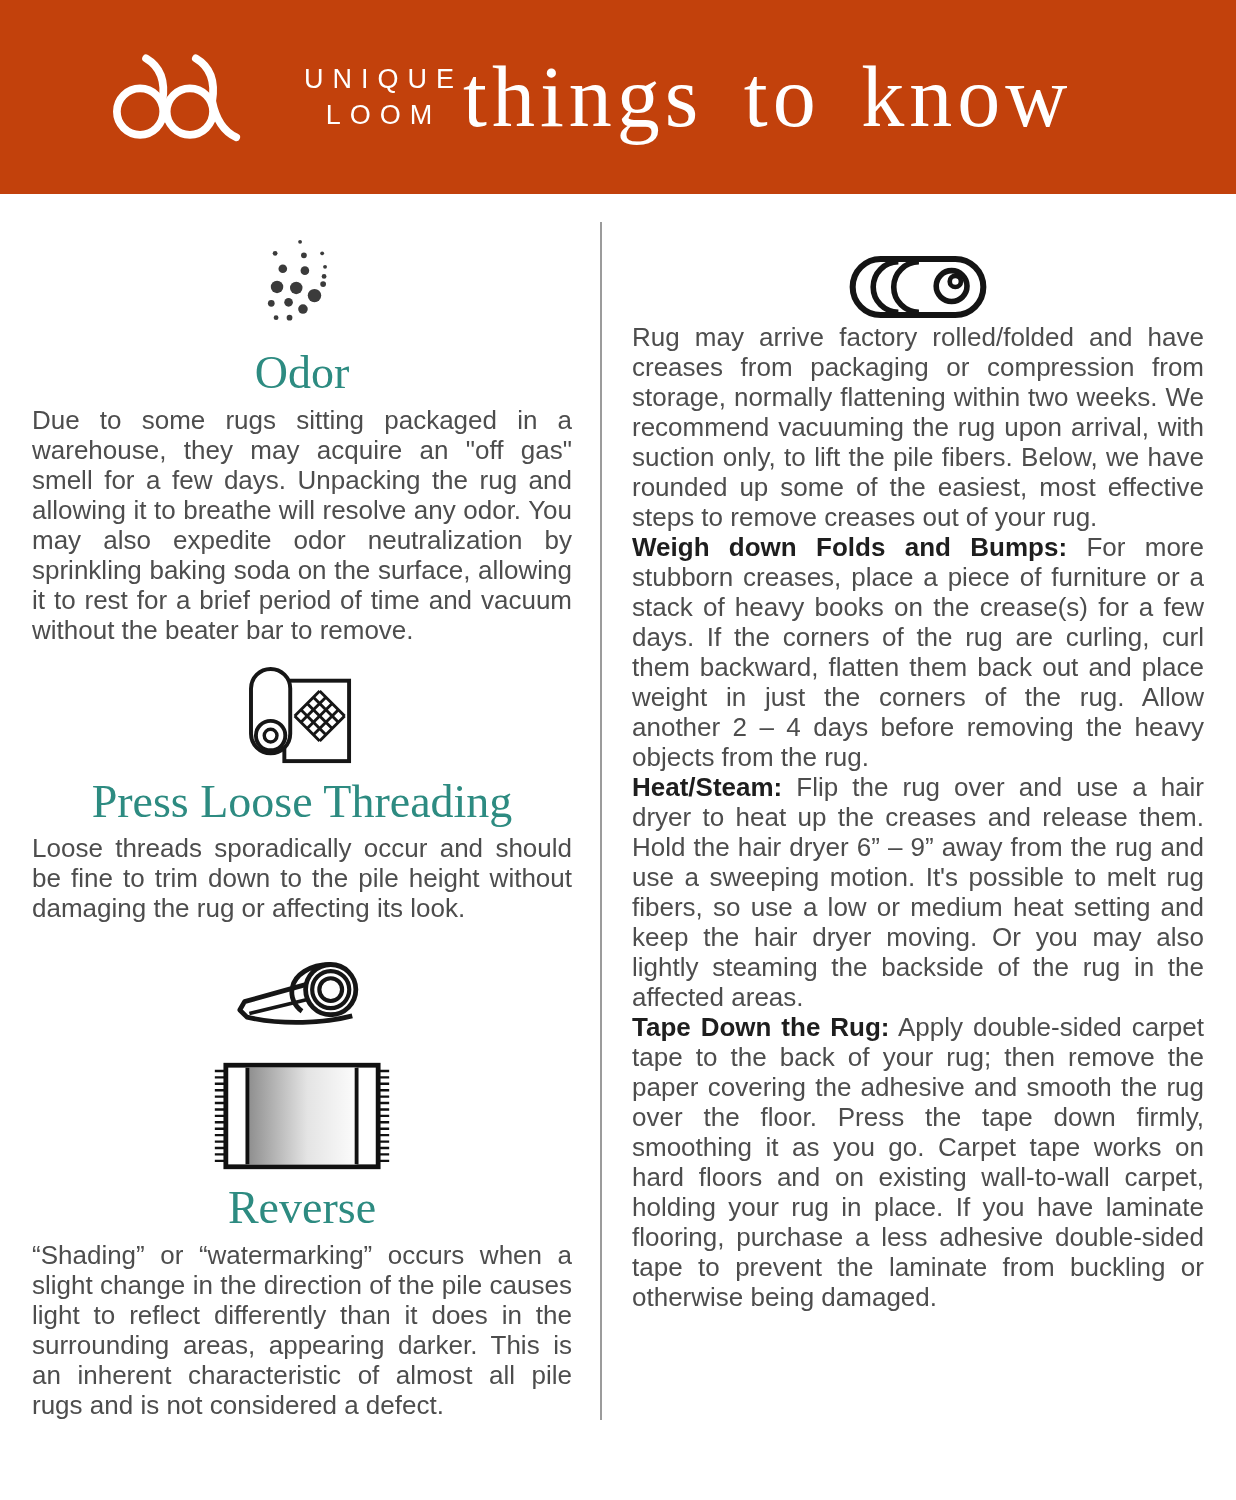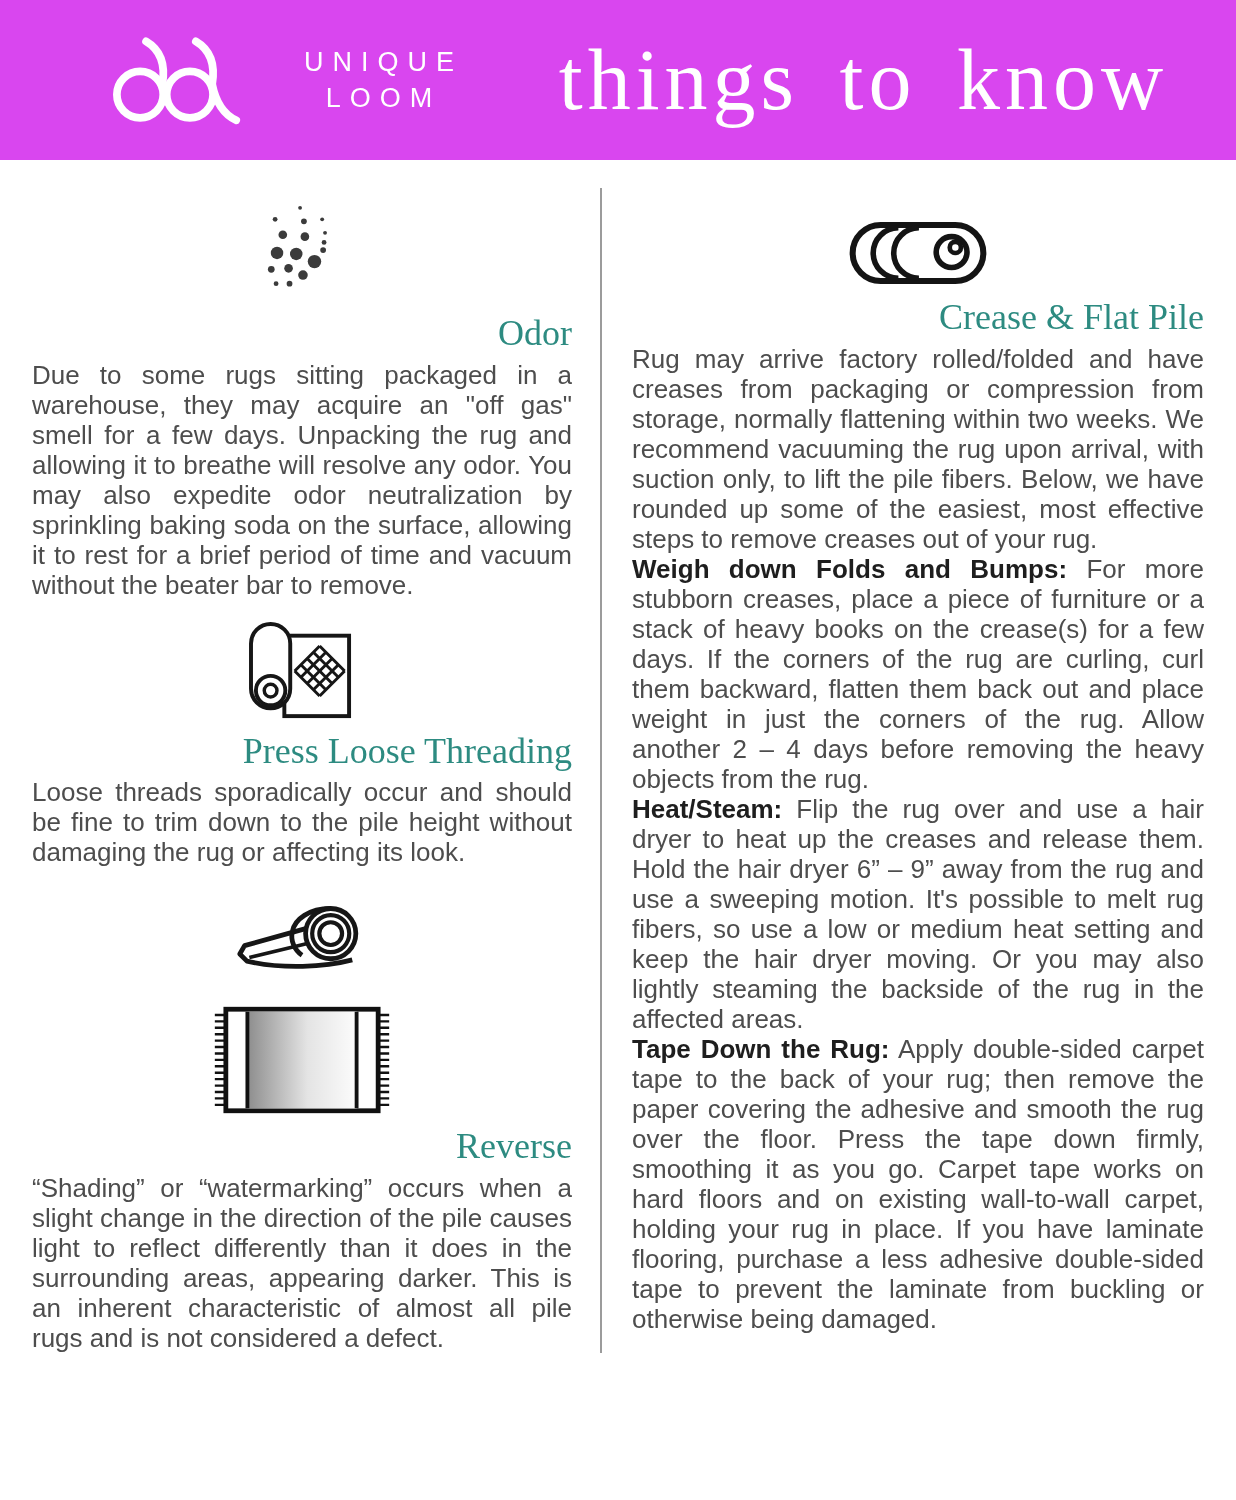--- a/index.html
+++ b/index.html
@@ -3,44 +3,44 @@
 <meta charset="utf-8">
 <style>
   html,body{margin:0;padding:0;background:#fff;}
   .page{
     width:1236px;min-height:1500px;background:#fff;
     font-family:"Liberation Sans",sans-serif;
     overflow:hidden;
   }
   
   .header{
-    height:160px;background:#d946ef;
+    height:194px;background:#c2410c;
     display:flex;align-items:center;
   }
   .brand{display:flex;align-items:center;gap:24px;margin-left:104px;}
   .logo svg{display:block;}
   .brand-text{
     color:#fff;font-size:27px;letter-spacing:9px;
     line-height:1.35;text-align:center;font-weight:400;
   }
   .page-title{
-    flex:1;text-align:right;color:#fff;
+    flex:1;text-align:left;color:#fff;
     font-family:"Liberation Serif",serif;
     font-size:86px;letter-spacing:5px;word-spacing:14px;
-    padding-right:68px;font-weight:400;
+    padding-right:28px;font-weight:400;
   }
   
   .content{display:flex;padding:22px 32px 36px 32px;}
   .col-left{width:540px;flex:0 0 540px;}
   .v-divider{width:2px;background:#9B9B9B;align-self:stretch;margin:6px 30px 0 28px;}
   .col-right{flex:1;min-width:0;}
   .icon-row{display:flex;justify-content:center;}
   h2.sec-heading{
     font-family:"Liberation Serif",serif;font-weight:400;
-    color:#2D8B81;font-size:36px;text-align:right;
+    color:#2D8B81;font-size:46px;text-align:center;
     margin:10px 0 6px 0;line-height:1.1;
   }
   p.body{
     font-size:26px;line-height:30px;color:#4D4D4D;
     text-align:justify;margin:0;
   }
   .section-odor{margin-top:18px;}
   .section-threading{margin-top:20px;}
   .section-rugpad{margin-top:28px;}
   .section-shading{margin-top:26px;}
@@ -165,21 +165,20 @@
 
       <div class="icon-row crease-icon-row">
         <svg width="140" height="70" viewBox="0 0 150 74" fill="none" stroke="#141414">
           <rect x="5" y="7" width="140" height="60" rx="30" fill="#fff" stroke-width="6.5"></rect>
           <path d="M54,10 A27,27 0 0 0 54,64" stroke-width="6"></path>
           <path d="M76,10 A27,27 0 0 0 76,64" stroke-width="6"></path>
           <circle cx="111" cy="36" r="16.5" fill="#fff" stroke-width="6"></circle>
           <circle cx="115" cy="31" r="6" stroke-width="5"></circle>
         </svg>
       </div>
-      <h2 class="sec-heading">Crease &amp; Flat Pile</h2>
       <p class="body">Rug may arrive factory rolled/folded and have creases from packaging or compression from storage, normally flattening within two weeks. We recommend vacuuming the rug upon arrival, with suction only, to lift the pile fibers. Below, we have rounded up some of the easiest, most effective steps to remove creases out of your rug.</p>
 
 
       <p class="body tip"><span class="lead">Weigh down Folds and Bumps:</span> <span>For more stubborn creases, place a piece of furniture or a stack of heavy books on the crease(s) for a few days. If the corners of the rug are curling, curl them backward, flatten them back out and place weight in just the corners of the rug. Allow another 2 – 4 days before removing the heavy objects from the rug.</span></p>
 
       <p class="body tip"><span class="lead">Heat/Steam:</span> <span>Flip the rug over and use a hair dryer to heat up the creases and release them. Hold the hair dryer 6” – 9” away from the rug and use a sweeping motion. It's possible to melt rug fibers, so use a low or medium heat setting and keep the hair dryer moving. Or you may also lightly steaming the backside of the rug in the affected areas.</span></p>
 
       <p class="body tip"><span class="lead">Tape Down the Rug:</span> <span>Apply double-sided carpet tape to the back of your rug; then remove the paper covering the adhesive and smooth the rug over the floor. Press the tape down firmly, smoothing it as you go. Carpet tape works on hard floors and on existing wall-to-wall carpet, holding your rug in place. If you have laminate flooring, purchase a less adhesive double-sided tape to prevent the laminate from buckling or otherwise being damaged.</span></p>
 
     </div>

